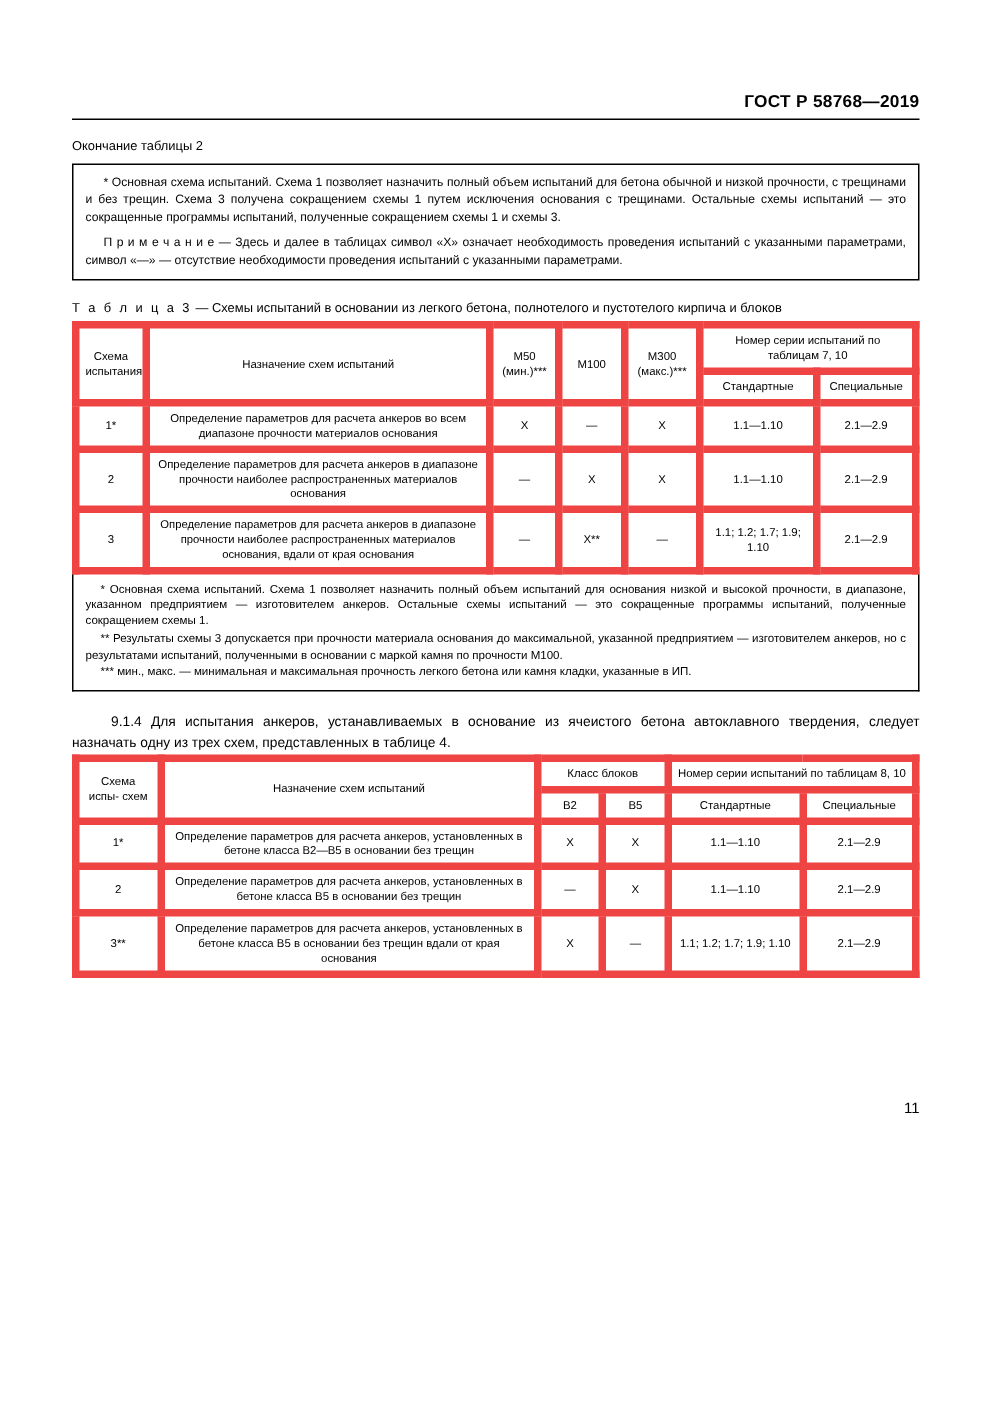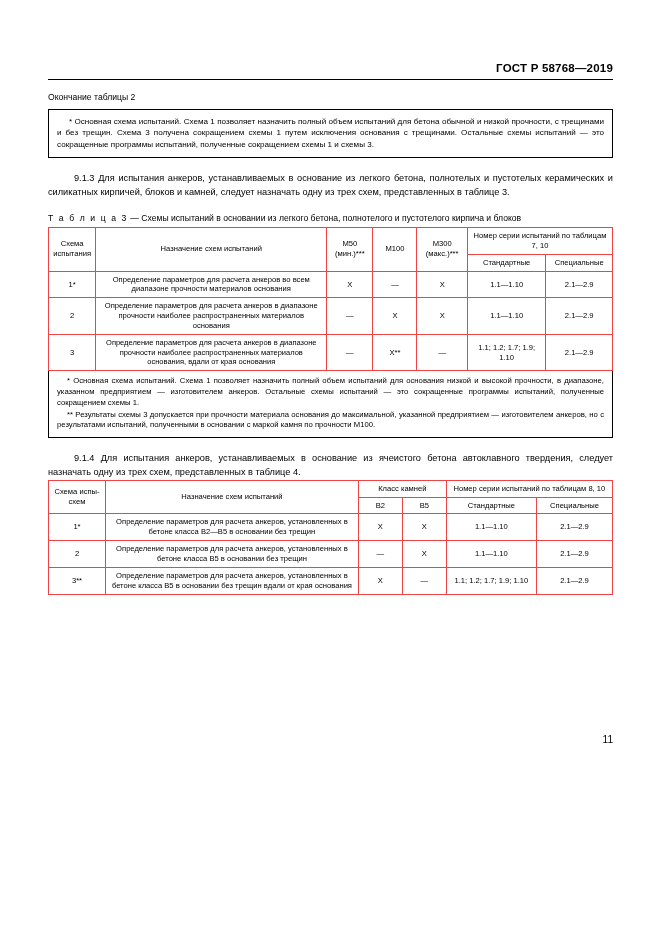--- a/index.html
+++ b/index.html
@@ -59,21 +59,21 @@
     margin-bottom:4px;
   }
   .tbl-title .tw { letter-spacing:1.6px; }
   table.grid {
     border-collapse:collapse;
     width:100%;
     font-size:7.6px;
     table-layout:fixed;
   }
   table.grid th, table.grid td {
-    border:1px solid #ef4444;
+    border:5px solid #ef4444;
     padding:3px 4px;
     vertical-align:middle;
     text-align:center;
     line-height:1.3;
   }
   table.grid th { font-weight:normal; }
   td.desc {
     text-align:left;
     padding:4px 6px;
     line-height:1.34;
@@ -104,23 +104,23 @@
 
   <div class="header">ГОСТ Р 58768—2019</div>
   <div class="header-rule"></div>
 
   <div class="content">
 
     <div class="cont-label">Окончание таблицы 2</div>
 
     <div class="note-box">
       <p class="ind">* Основная схема испытаний. Схема 1 позволяет назначить полный объем испытаний для бетона обычной и низкой прочности, с трещинами и без трещин. Схема 3 получена сокращением схемы 1 путем исключения основания с трещинами. Остальные схемы испытаний — это сокращенные программы испытаний, полученные сокращением схемы 1 и схемы 3.</p>
+      <p class="ind">П р и м е ч а н и е — Здесь и далее в таблицах символ «Х» означает необходимость проведения испытаний с указанными параметрами, символ «—» — отсутствие необходимости проведения испытаний с указанными параметрами.</p>
     </div>
 
-    <div class="para">9.1.3 Для испытания анкеров, устанавливаемых в основание из легкого бетона, полнотелых и пустотелых керамических и силикатных кирпичей, блоков и камней, следует назначать одну из трех схем, представленных в таблице 3.</div>
 
     <div class="tbl-title">
       <span class="tw">Т а б л и ц а   3</span>
       <span>— Схемы испытаний в основании из легкого бетона, полнотелого и пустотелого кирпича и блоков</span>
     </div>
 
     <table class="grid">
       <colgroup>
         <col style="width:44px">
         <col style="width:215px">
@@ -171,39 +171,40 @@
           <td>—</td>
           <td>1.1; 1.2; 1.7; 1.9; 1.10</td>
           <td>2.1—2.9</td>
         </tr>
       </tbody>
     </table>
 
     <div class="foot-box">
       <p class="foot-ind">* Основная схема испытаний. Схема 1 позволяет назначить полный объем испытаний для основания низкой и высокой прочности, в диапазоне, указанном предприятием — изготовителем анкеров. Остальные схемы испытаний — это сокращенные программы испытаний, полученные сокращением схемы 1.</p>
       <p class="foot-ind">** Результаты схемы 3 допускается при прочности материала основания до максимальной, указанной предприятием — изготовителем анкеров, но с результатами испытаний, полученными в основании с маркой камня по прочности М100.</p>
+      <p class="foot-ind">*** мин., макс. — минимальная и максимальная прочность легкого бетона или камня кладки, указанные в ИП.</p>
     </div>
 
     <div class="para">9.1.4 Для испытания анкеров, устанавливаемых в основание из ячеистого бетона автоклавного твердения, следует назначать одну из трех схем, представленных в таблице 4.</div>
 
 
     <table class="grid">
       <colgroup>
         <col style="width:48px">
         <col style="width:213px">
         <col style="width:37px">
         <col style="width:37px">
         <col style="width:76px">
         <col style="width:64px">
       </colgroup>
       <thead>
         <tr>
           <th rowspan="2">Схема испы- схем</th>
           <th rowspan="2">Назначение схем испытаний</th>
-          <th colspan="2">Класс камней</th>
+          <th colspan="2">Класс блоков</th>
           <th colspan="2">Номер серии испытаний по таблицам 8, 10</th>
         </tr>
         <tr>
           <th>В2</th>
           <th>В5</th>
           <th>Стандартные</th>
           <th>Специальные</th>
         </tr>
       </thead>
       <tbody>

